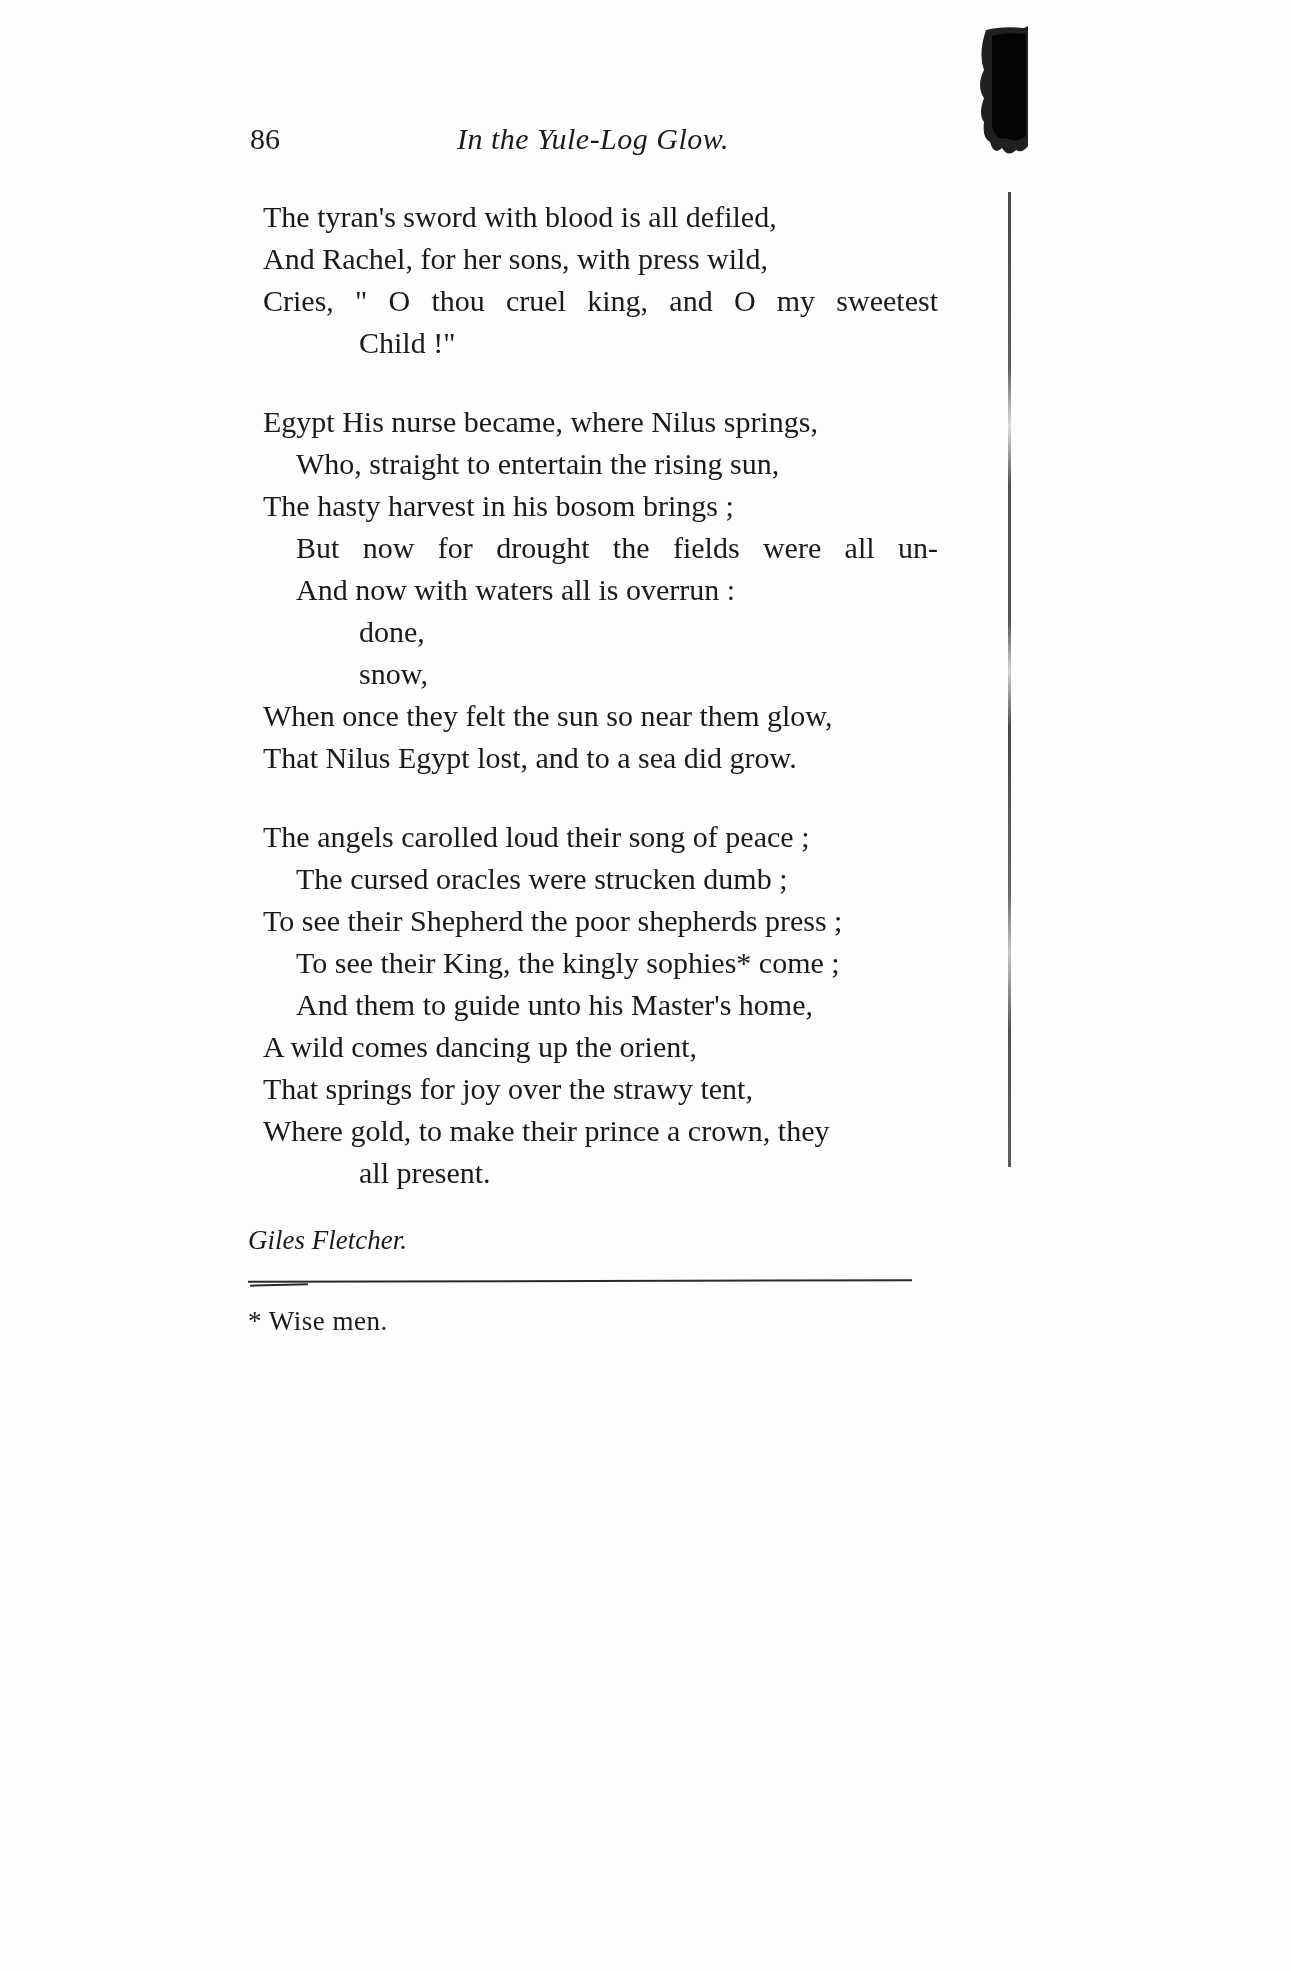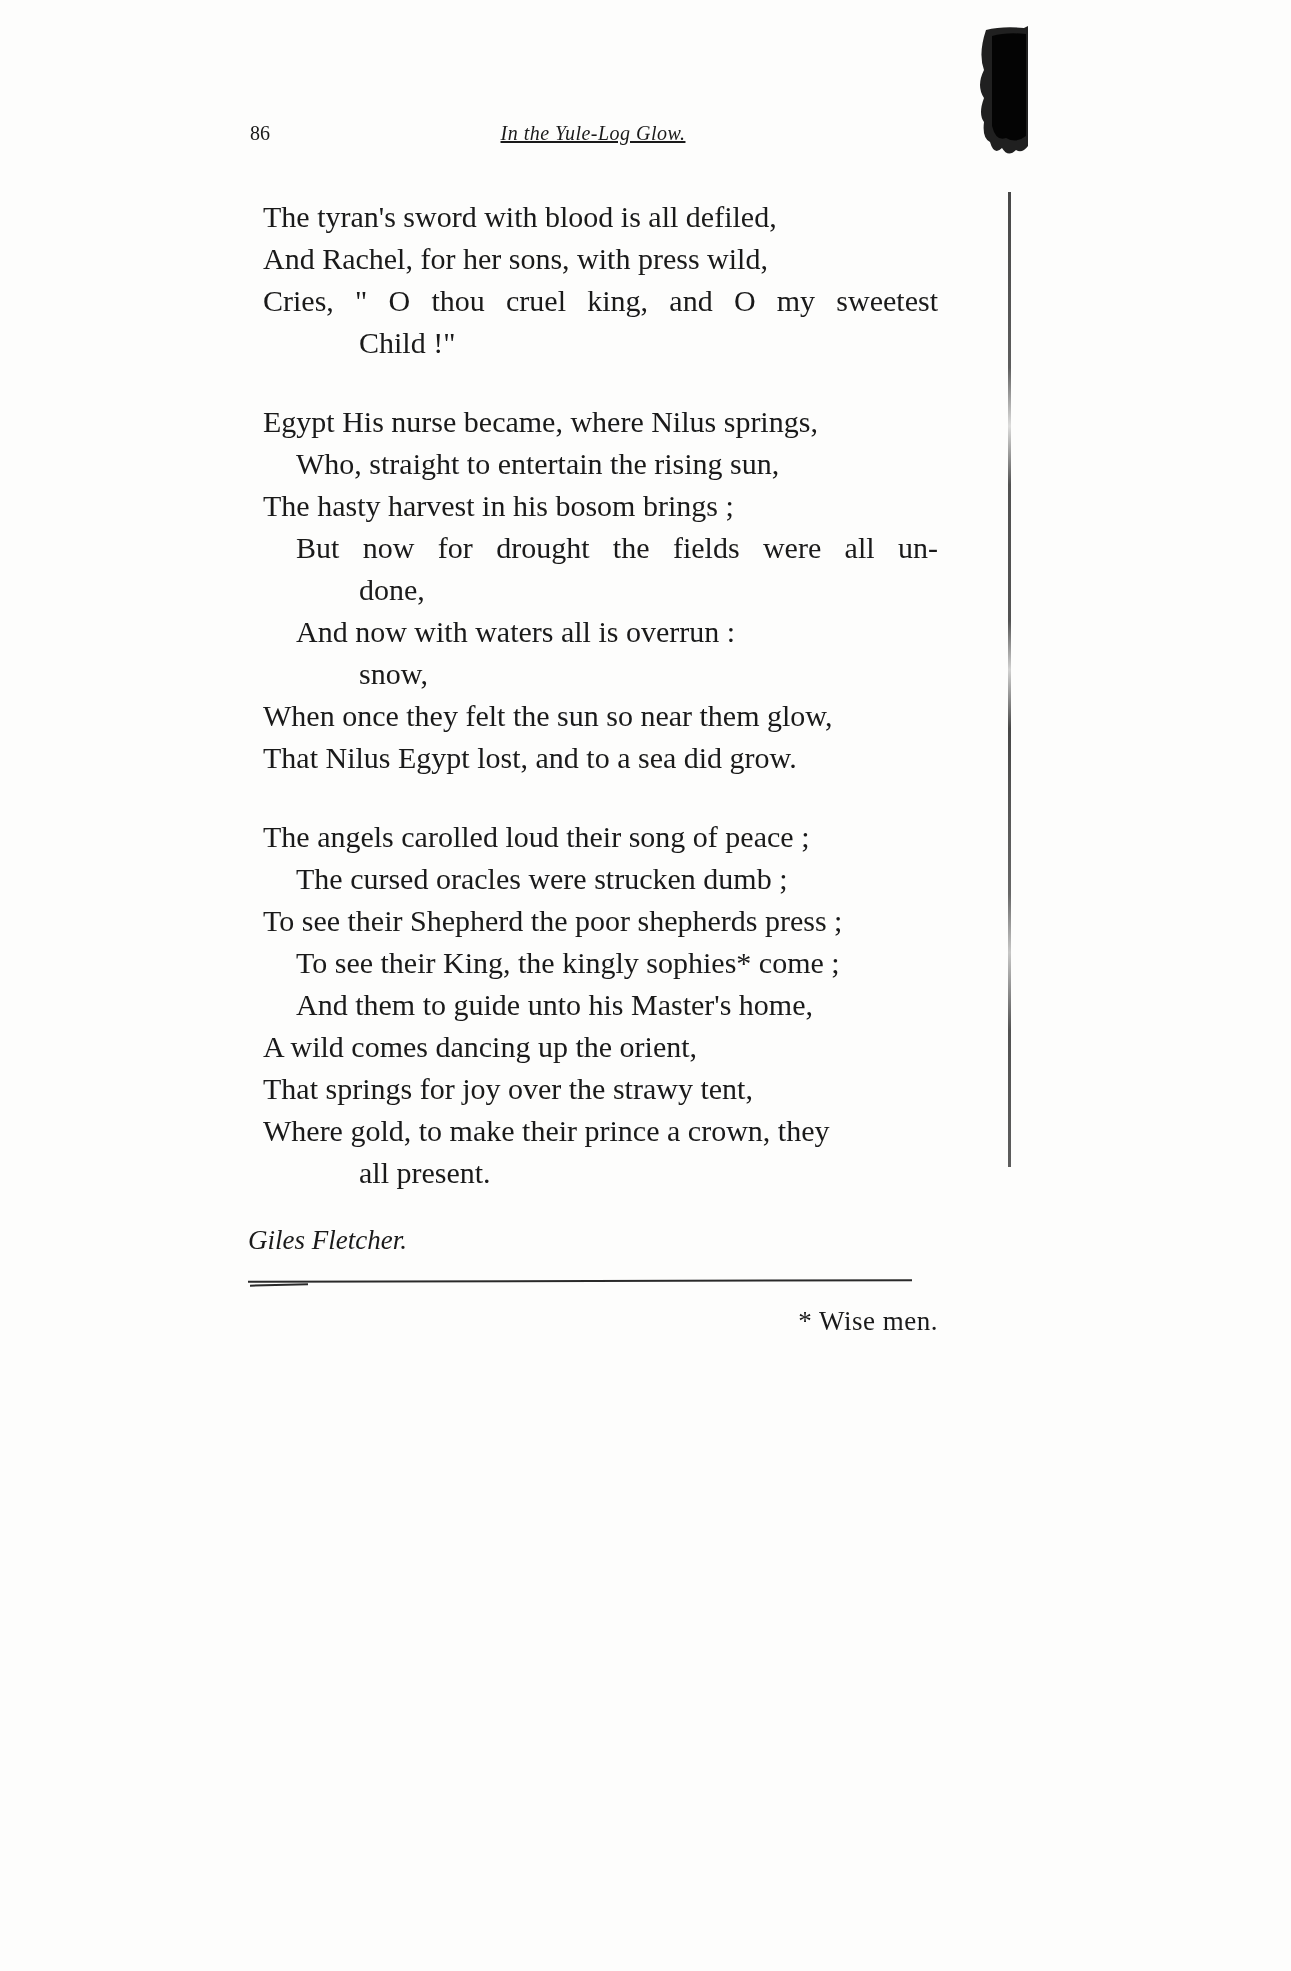--- a/index.html
+++ b/index.html
@@ -28,22 +28,21 @@
       rgba(40,40,40,.25) 78%,rgba(40,40,40,.8) 86%,
       rgba(40,40,40,.75) 100%);
   }
 
   
   .content{
     position:absolute;left:248px;top:122px;width:690px;
   }
   .page-header{
     position:relative;height:44px;margin-bottom:30px;
-    font-size:20px;
-    text-decoration:underline;
+    font-size:30px;
   }
   .page-number{position:absolute;left:2px;top:0;}
   .running-title{
     display:block;text-align:center;font-style:italic;
     letter-spacing:.5px;
   }
   .stanza{margin-bottom:37px;}
   .line{
     font-size:30px;line-height:42px;white-space:pre-wrap;margin-left:15px;
   }
@@ -60,21 +59,21 @@
   .rule-wrap{position:relative;margin-top:22px;height:10px;}
   .rule-main{
     position:absolute;left:0;top:2px;width:664px;height:2px;
     background:#2a2a2a;transform:rotate(-.12deg);
   }
   .rule-left-stroke{
     position:absolute;left:2px;top:6px;width:58px;height:2px;
     background:#2a2a2a;transform:rotate(-1.4deg);
   }
   .footnote{
-    margin-top:18px;text-align:right;font-size:27px;
+    margin-top:18px;text-align:left;font-size:27px;
     letter-spacing:.5px;
   }
 </style>
 </head>
 <body>
 
 <div class="page">
 
   <div class="scan-blob">
     <svg width="56" height="138" viewBox="0 0 56 138">
@@ -97,22 +96,22 @@
           <div class="line indent-0">The tyran's sword with blood is all defiled,</div>
           <div class="line indent-0">And Rachel, for her sons, with press wild,</div>
           <div class="line indent-0 j">Cries, " O thou cruel king, and O my sweetest</div>
           <div class="line indent-2">Child !"</div>
         </div>
         <div class="stanza">
           <div class="line indent-0">Egypt His nurse became, where Nilus springs,</div>
           <div class="line indent-1">Who, straight to entertain the rising sun,</div>
           <div class="line indent-0">The hasty harvest in his bosom brings ;</div>
           <div class="line indent-1 j">But now for drought the fields were all un-</div>
+          <div class="line indent-1">And now with waters all is overrun :</div>
           <div class="line indent-2">done,</div>
-          <div class="line indent-1">And now with waters all is overrun :</div>
           <div class="line indent-2">snow,</div>
           <div class="line indent-0">When once they felt the sun so near them glow,</div>
           <div class="line indent-0">That Nilus Egypt lost, and to a sea did grow.</div>
         </div>
         <div class="stanza">
           <div class="line indent-0">The angels carolled loud their song of peace ;</div>
           <div class="line indent-1">The cursed oracles were strucken dumb ;</div>
           <div class="line indent-0">To see their Shepherd the poor shepherds press ;</div>
           <div class="line indent-1">To see their King, the kingly sophies* come ;</div>
           <div class="line indent-1">And them to guide unto his Master's home,</div>

